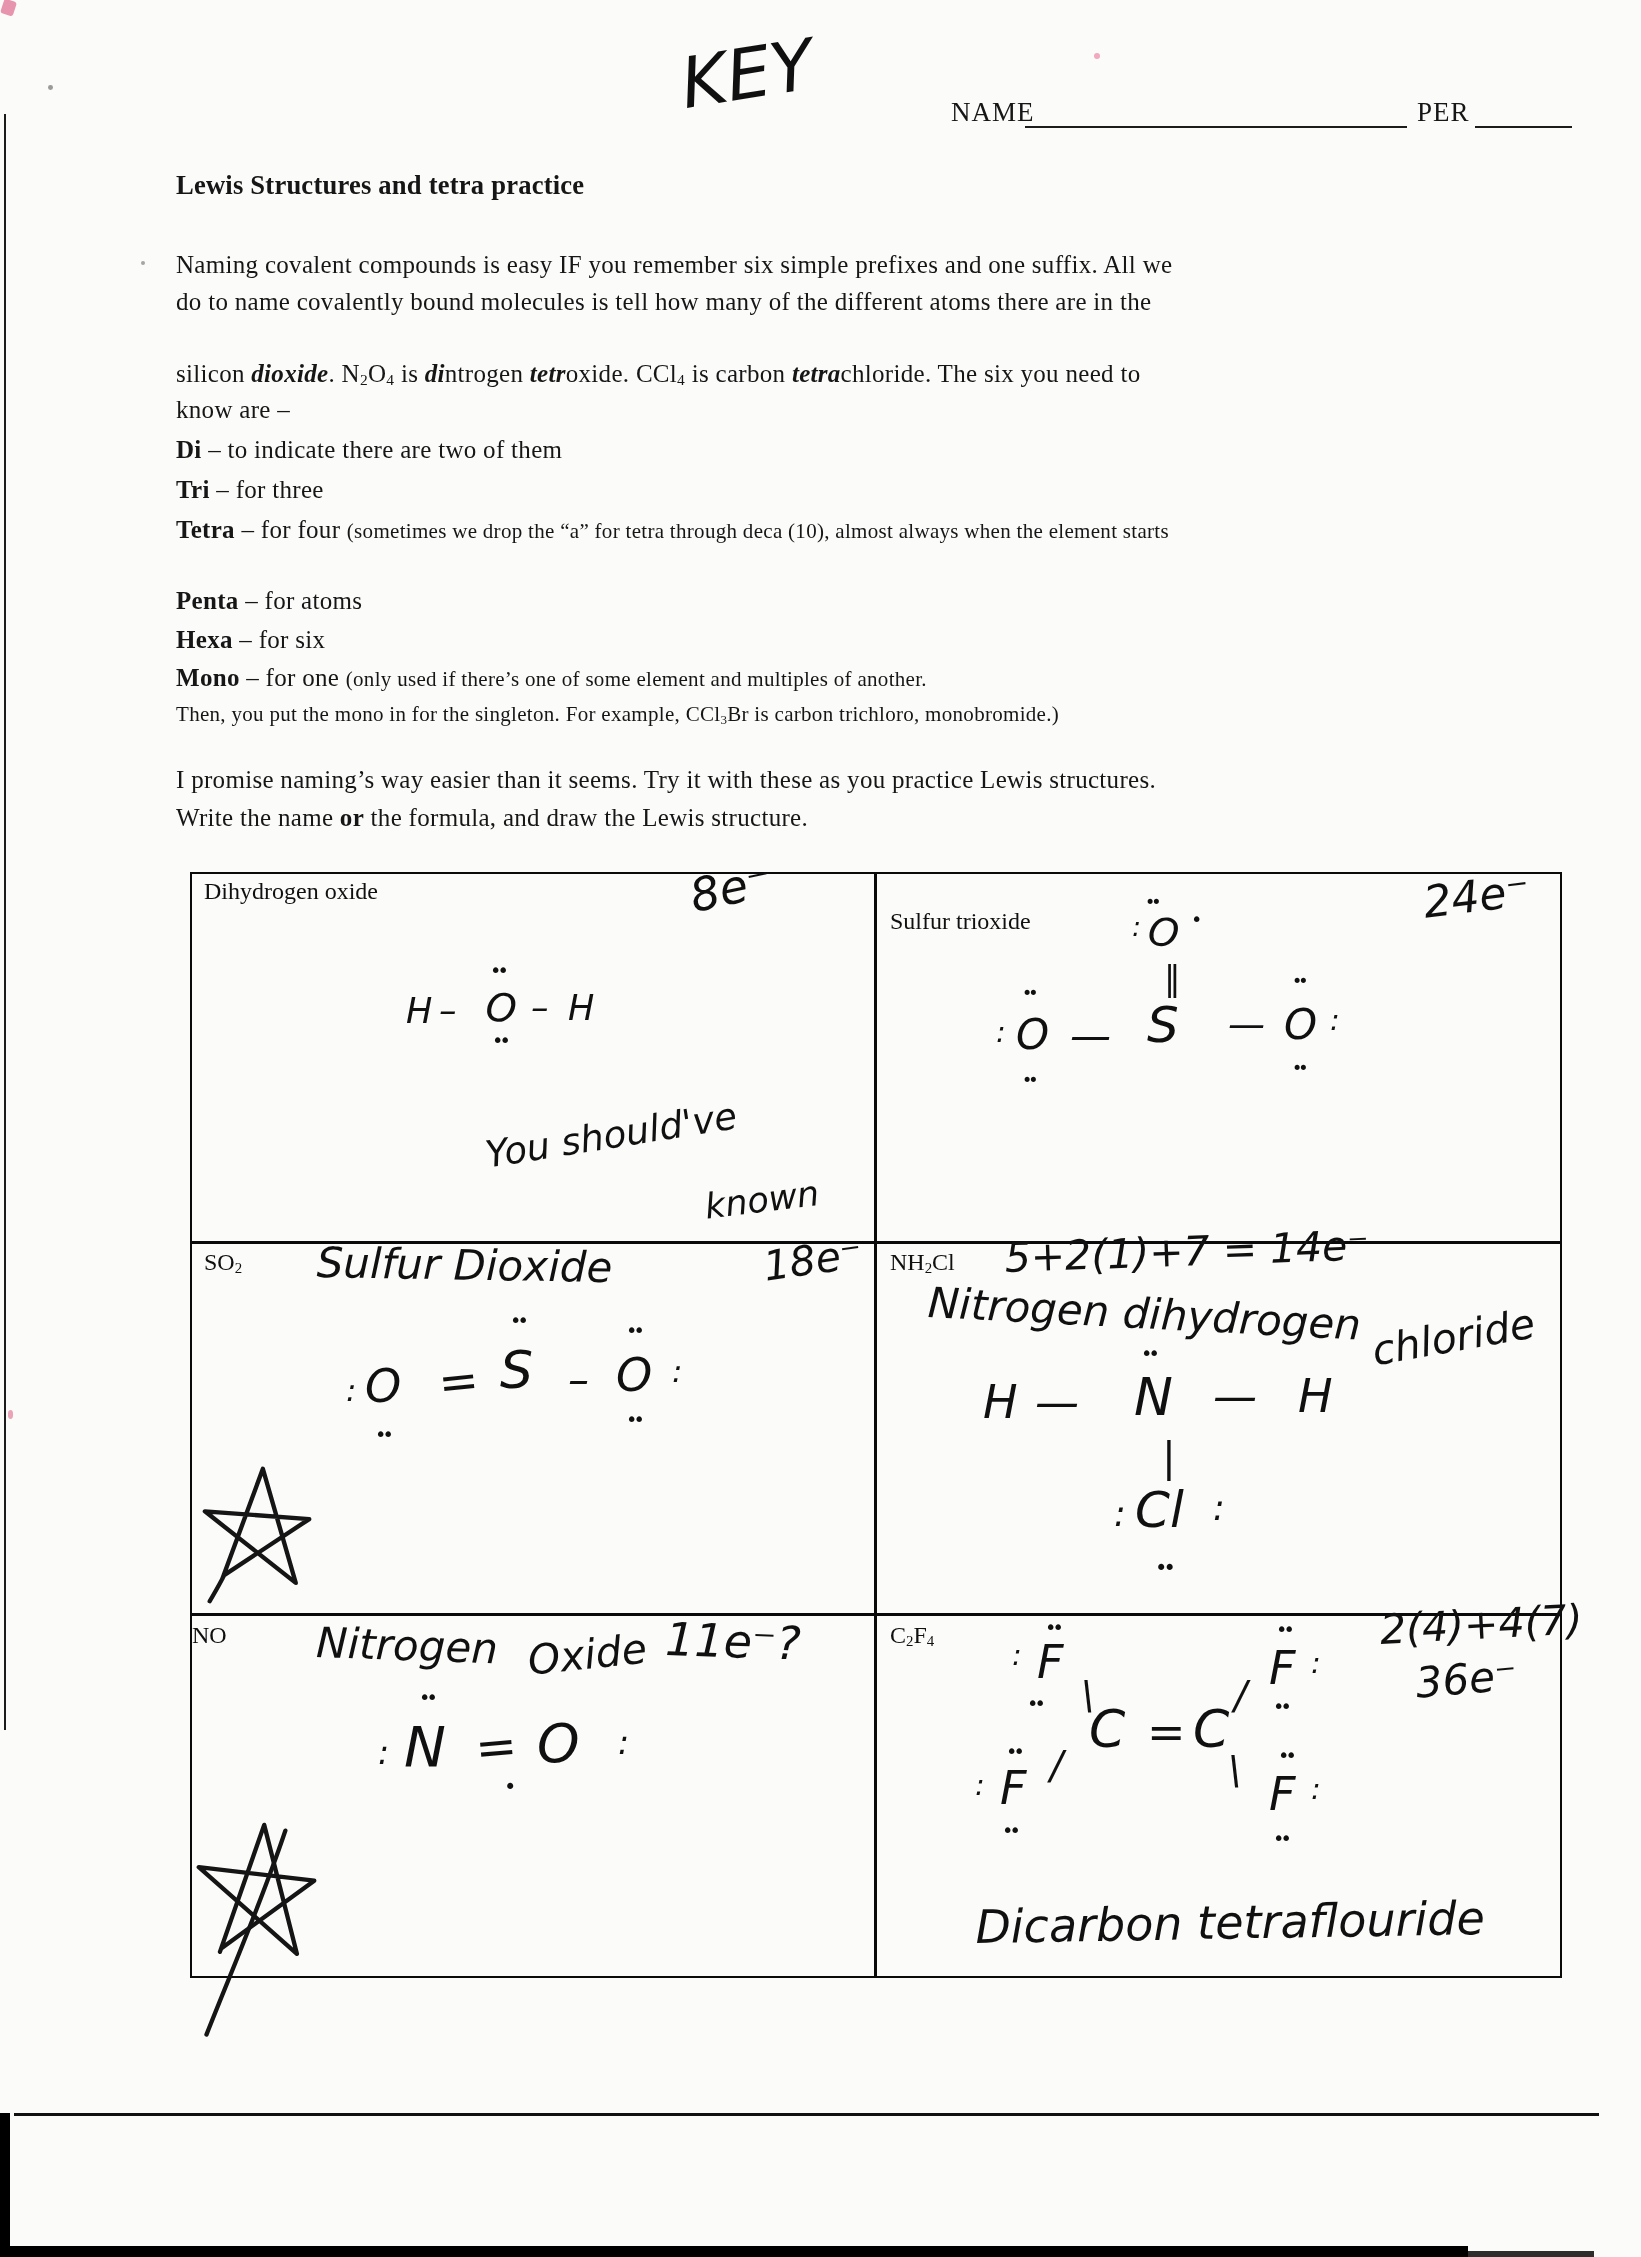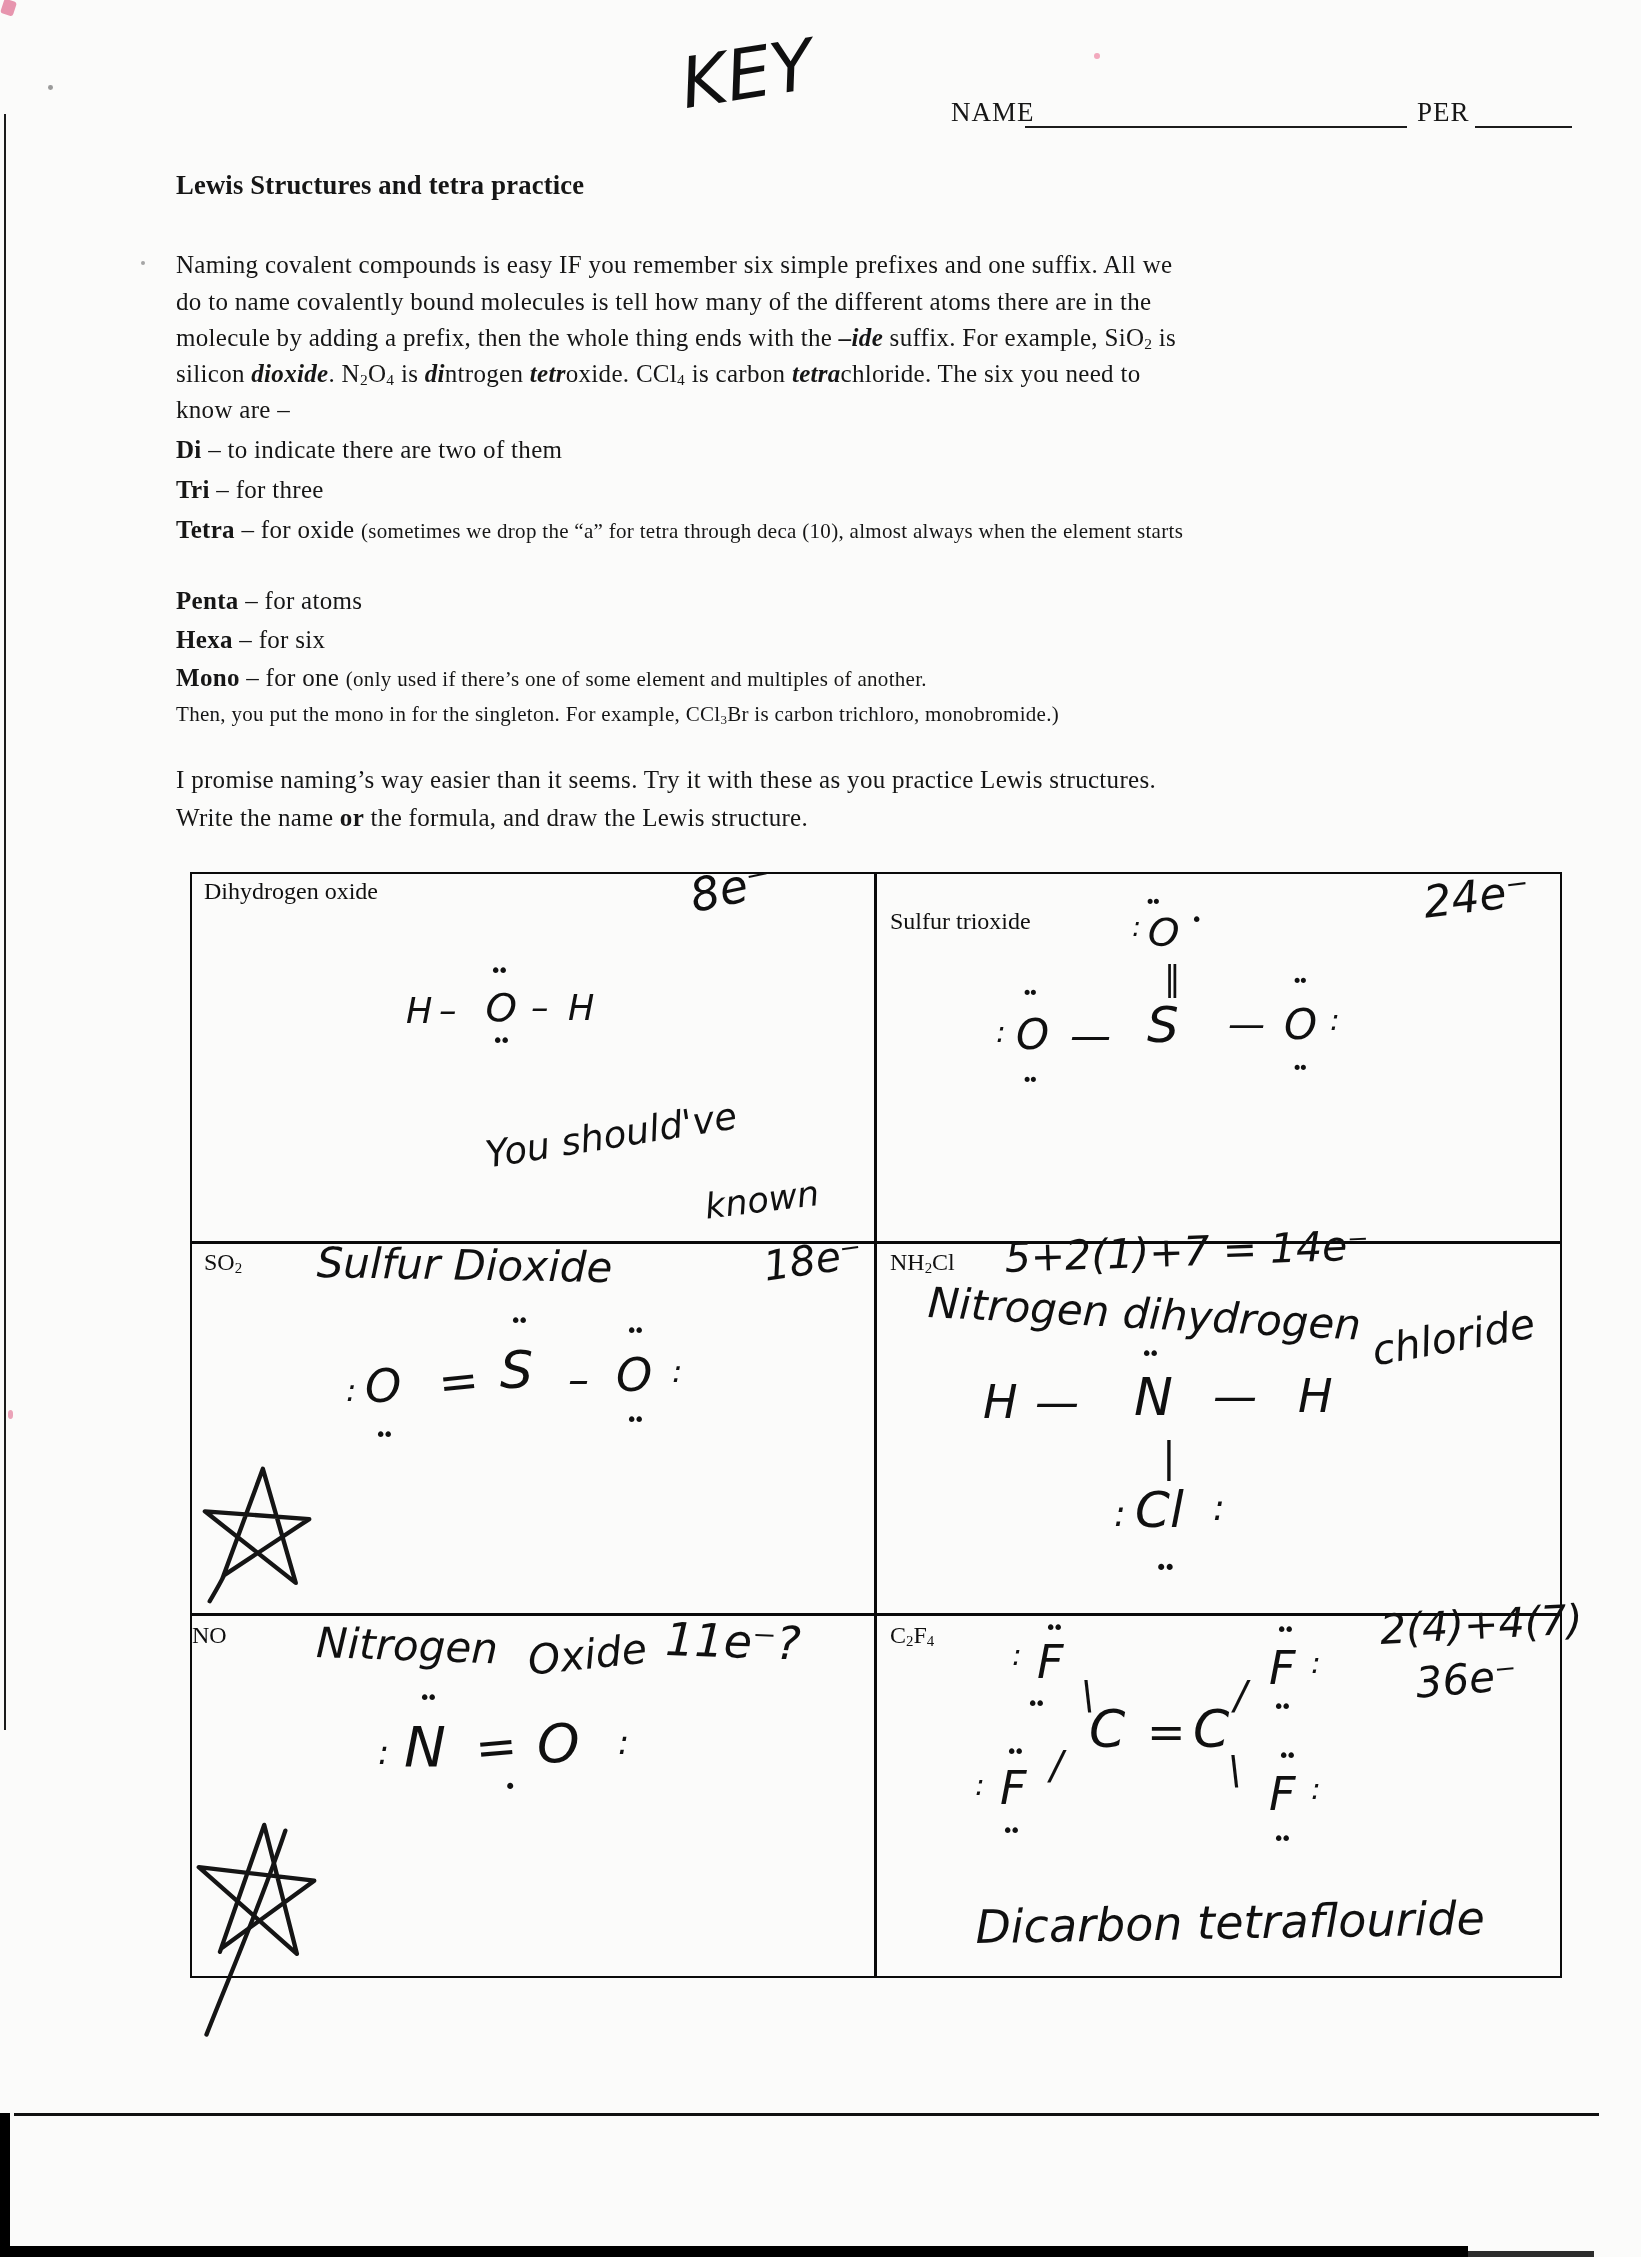--- a/index.html
+++ b/index.html
@@ -64,26 +64,25 @@
 
   <div class="hdr" id="hdr-name">NAME</div>
   <div class="uline" id="uline-name"></div>
   <div class="hdr" id="hdr-per">PER</div>
   <div class="uline" id="uline-per"></div>
 
   <div id="title">Lewis Structures and tetra practice</div>
 
   <div class="tl" style="top:249px"><span class="run-r">Naming covalent compounds is easy IF you remember six simple prefixes and one suffix. All we</span></div>
   <div class="tl" style="top:286px"><span class="run-r">do to name covalently bound molecules is tell how many of the different atoms there are in the</span></div>
-  <div class="tl" style="top:322px"><span class="run-r">molecule by adding a prefix, then the whole thing ends with the </span><span class="run-bi">–ide</span><span class="run-r"> suffix.  For example, SiO</span><span class="run-sub">2</span><span class="run-r"> is</span></div>
   <div class="tl" style="top:358px"><span class="run-r">silicon </span><span class="run-bi">dioxide</span><span class="run-r">. N</span><span class="run-sub">2</span><span class="run-r">O</span><span class="run-sub">4</span><span class="run-r"> is </span><span class="run-bi">di</span><span class="run-r">ntrogen </span><span class="run-bi">tetr</span><span class="run-r">oxide. CCl</span><span class="run-sub">4</span><span class="run-r"> is carbon </span><span class="run-bi">tetra</span><span class="run-r">chloride. The six you need to</span></div>
   <div class="tl" style="top:394px"><span class="run-r">know are –</span></div>
   <div class="tl" style="top:434px"><span class="run-b">Di</span><span class="run-r"> – to indicate there are two of them</span></div>
   <div class="tl" style="top:474px"><span class="run-b">Tri</span><span class="run-r"> – for three</span></div>
-  <div class="tl" style="top:514px"><span class="run-b">Tetra</span><span class="run-r"> – for oxide </span><span class="run-sm">(sometimes we drop the “a” for tetra through deca (10), almost always when the element starts</span></div>
+  <div class="tl" style="top:514px"><span class="run-b">Tetra</span><span class="run-r"> – for four </span><span class="run-sm">(sometimes we drop the “a” for tetra through deca (10), almost always when the element starts</span></div>
   <div class="tl" style="top:585px"><span class="run-b">Penta</span><span class="run-r"> – for atoms</span></div>
   <div class="tl" style="top:624px"><span class="run-b">Hexa</span><span class="run-r"> – for six</span></div>
   <div class="tl" style="top:662px"><span class="run-b">Mono</span><span class="run-r"> – for one </span><span class="run-sm">(only used if there’s one of some element and multiples of another.</span></div>
   <div class="tl" style="top:697px"><span class="run-sm">Then, you put the mono in for the singleton. For example, CCl</span><span class="run-smsub">3</span><span class="run-sm">Br is carbon trichloro, monobromide.)</span></div>
   <div class="tl" style="top:764px"><span class="run-r">I promise naming’s way easier than it seems. Try it with these as you practice Lewis structures.</span></div>
   <div class="tl" style="top:802px"><span class="run-r">Write the name </span><span class="run-b">or</span><span class="run-r"> the formula, and draw the Lewis structure.</span></div>
 
   <div id="tbl-frame"></div>
   <div class="tline" id="tbl-vline"></div>
   <div class="tline" id="tbl-hline1"></div>

